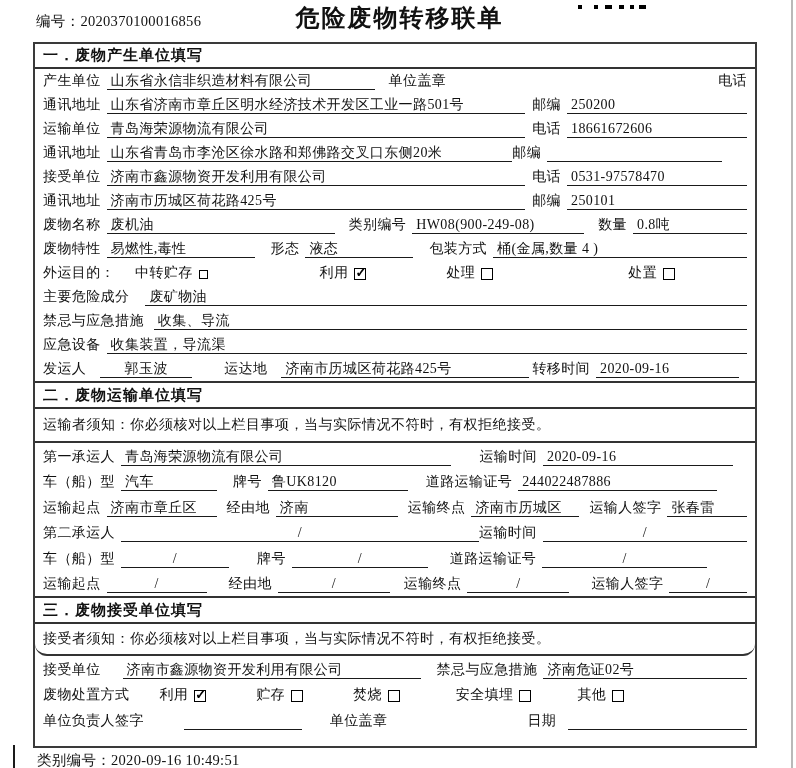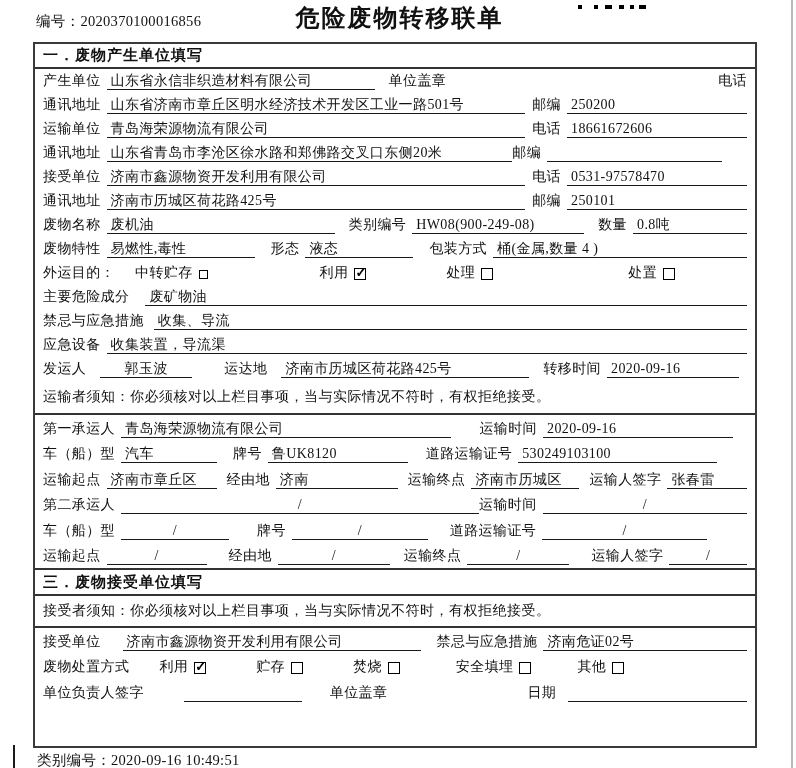--- a/index.html
+++ b/index.html
@@ -12,21 +12,21 @@
   .doc-title{position:absolute;left:3px;right:0;top:2px;text-align:center;font-size:24px;font-weight:bold;letter-spacing:2px;}
   .qr{position:absolute;left:578px;top:0;width:75px;height:9px;overflow:hidden;}
   .page-edge-right{position:absolute;right:3px;top:0;width:2px;height:768px;background:#b9b9b9;}
   .page-edge-bl{position:absolute;left:13px;top:745px;width:2px;height:23px;background:#1a1a1a;}
 
   .form{position:absolute;left:33px;top:42px;width:724px;height:706px;border:2px solid #3a3a3a;box-sizing:border-box;background:#fff;}
   .sec-h{display:flex;align-items:center;height:23px;padding:0 8px;font-weight:bold;font-size:15px;border-bottom:2px solid #333;letter-spacing:1px;}
   .sec-h.mid{border-top:2px solid #333;height:24px;}
   .note-row{display:flex;align-items:center;padding:0 8px;font-size:14px;border-bottom:2px solid #333;letter-spacing:.5px;}
   .note-s2{height:32px;}
-  .note-s3{height:30px;}
+  .note-s3{height:30px;border-radius:12px;}
 
   .row{display:flex;align-items:flex-end;padding:0 8px 3px 8px;box-sizing:border-box;font-size:14px;white-space:nowrap;letter-spacing:.4px;}
   .s1 .row{height:24px;}
   .s2 .row{height:25.5px;font-family:Liberation Serif, serif;}
   .s3 .row{height:25.5px;}
   .lbl{flex:none;}
   .val{display:inline-block;border-bottom:1px solid #1a1a1a;line-height:17px;padding:0 4px;margin-left:6px;box-sizing:border-box;min-height:17px;overflow:hidden;}
   .fill{flex:1;}
   .ma{margin-left:auto;}
   .cb{flex:none;display:inline-block;width:12px;height:12px;border:1.5px solid #000;box-sizing:border-box;position:relative;margin:0 0 2px 6px;align-self:flex-end;background:#fff;}
@@ -146,42 +146,43 @@
     <div class="row">
       <span class="lbl">应急设备</span>
       <span class="val fill">收集装置，导流渠</span>
     </div>
 
     <div class="row">
       <span class="lbl">发运人</span>
       <span class="val" style="width:92px;margin-left:14px;text-align:center">郭玉波</span>
       <span class="lbl" style="margin-left:32px">运达地</span>
       <span class="val" style="width:248px;margin-left:14px">济南市历城区荷花路425号</span>
-      <span class="lbl" style="margin-left:14px">转移时间</span>
+      <span class="lbl" style="margin-left:3px">转移时间</span>
       <span class="val fill" style="margin-right:8px">2020-09-16</span>
     </div>
   </div>
 
   <div class="s2">
+    <div class="sec-h mid">二．废物运输单位填写</div>
     <div class="note-row note-s2">运输者须知：你必须核对以上栏目事项，当与实际情况不符时，有权拒绝接受。</div>
 
     <div class="row">
       <span class="lbl">第一承运人</span>
       <span class="val" style="width:330px">青岛海荣源物流有限公司</span>
       <span class="lbl ma">运输时间</span>
       <span class="val" style="width:190px;margin-right:14px">2020-09-16</span>
     </div>
 
     <div class="row">
       <span class="lbl">车（船）型</span>
       <span class="val" style="width:96px">汽车</span>
       <span class="lbl" style="margin-left:16px">牌号</span>
       <span class="val" style="width:140px">鲁UK8120</span>
       <span class="lbl" style="margin-left:18px">道路运输证号</span>
-      <span class="val fill" style="margin-right:30px">530249103100</span>
+      <span class="val fill" style="margin-right:30px">244022487886</span>
     </div>
 
     <div class="row">
       <span class="lbl">运输起点</span>
       <span class="val" style="width:110px">济南市章丘区</span>
       <span class="lbl" style="margin-left:10px">经由地</span>
       <span class="val" style="width:122px">济南</span>
       <span class="lbl" style="margin-left:10px">运输终点</span>
       <span class="val" style="width:108px">济南市历城区</span>
       <span class="lbl" style="margin-left:10px">运输人签字</span>

